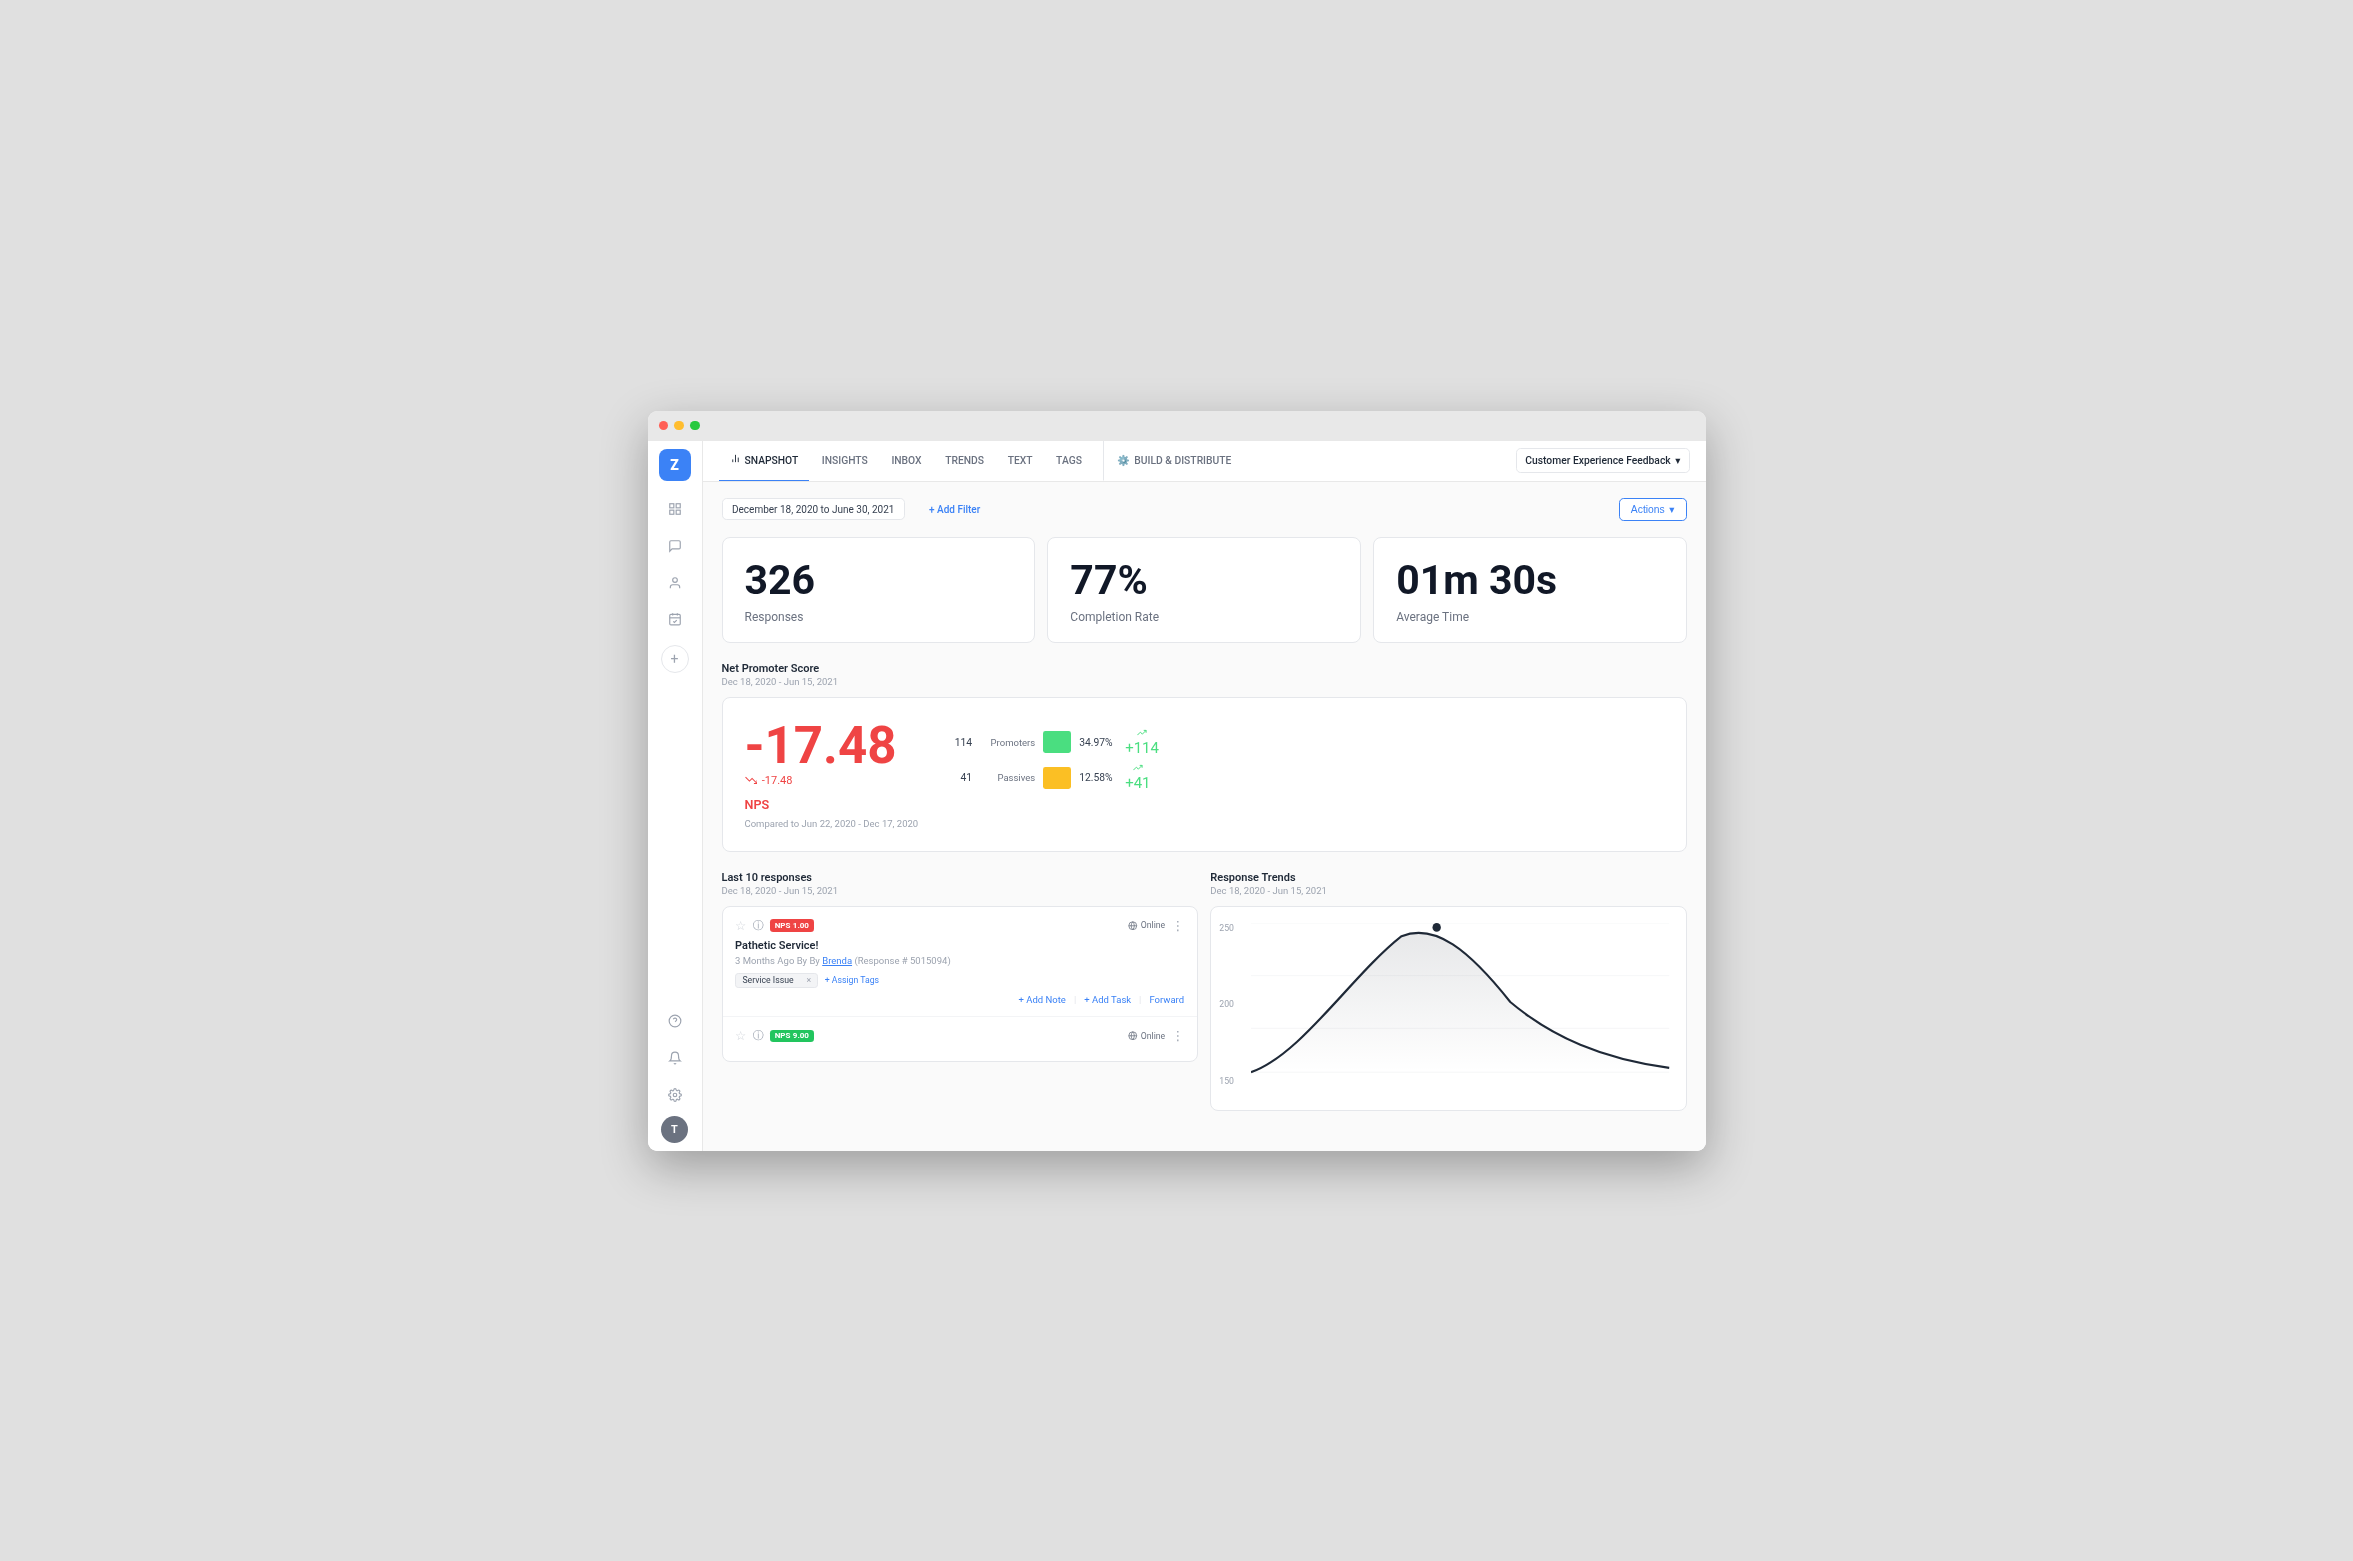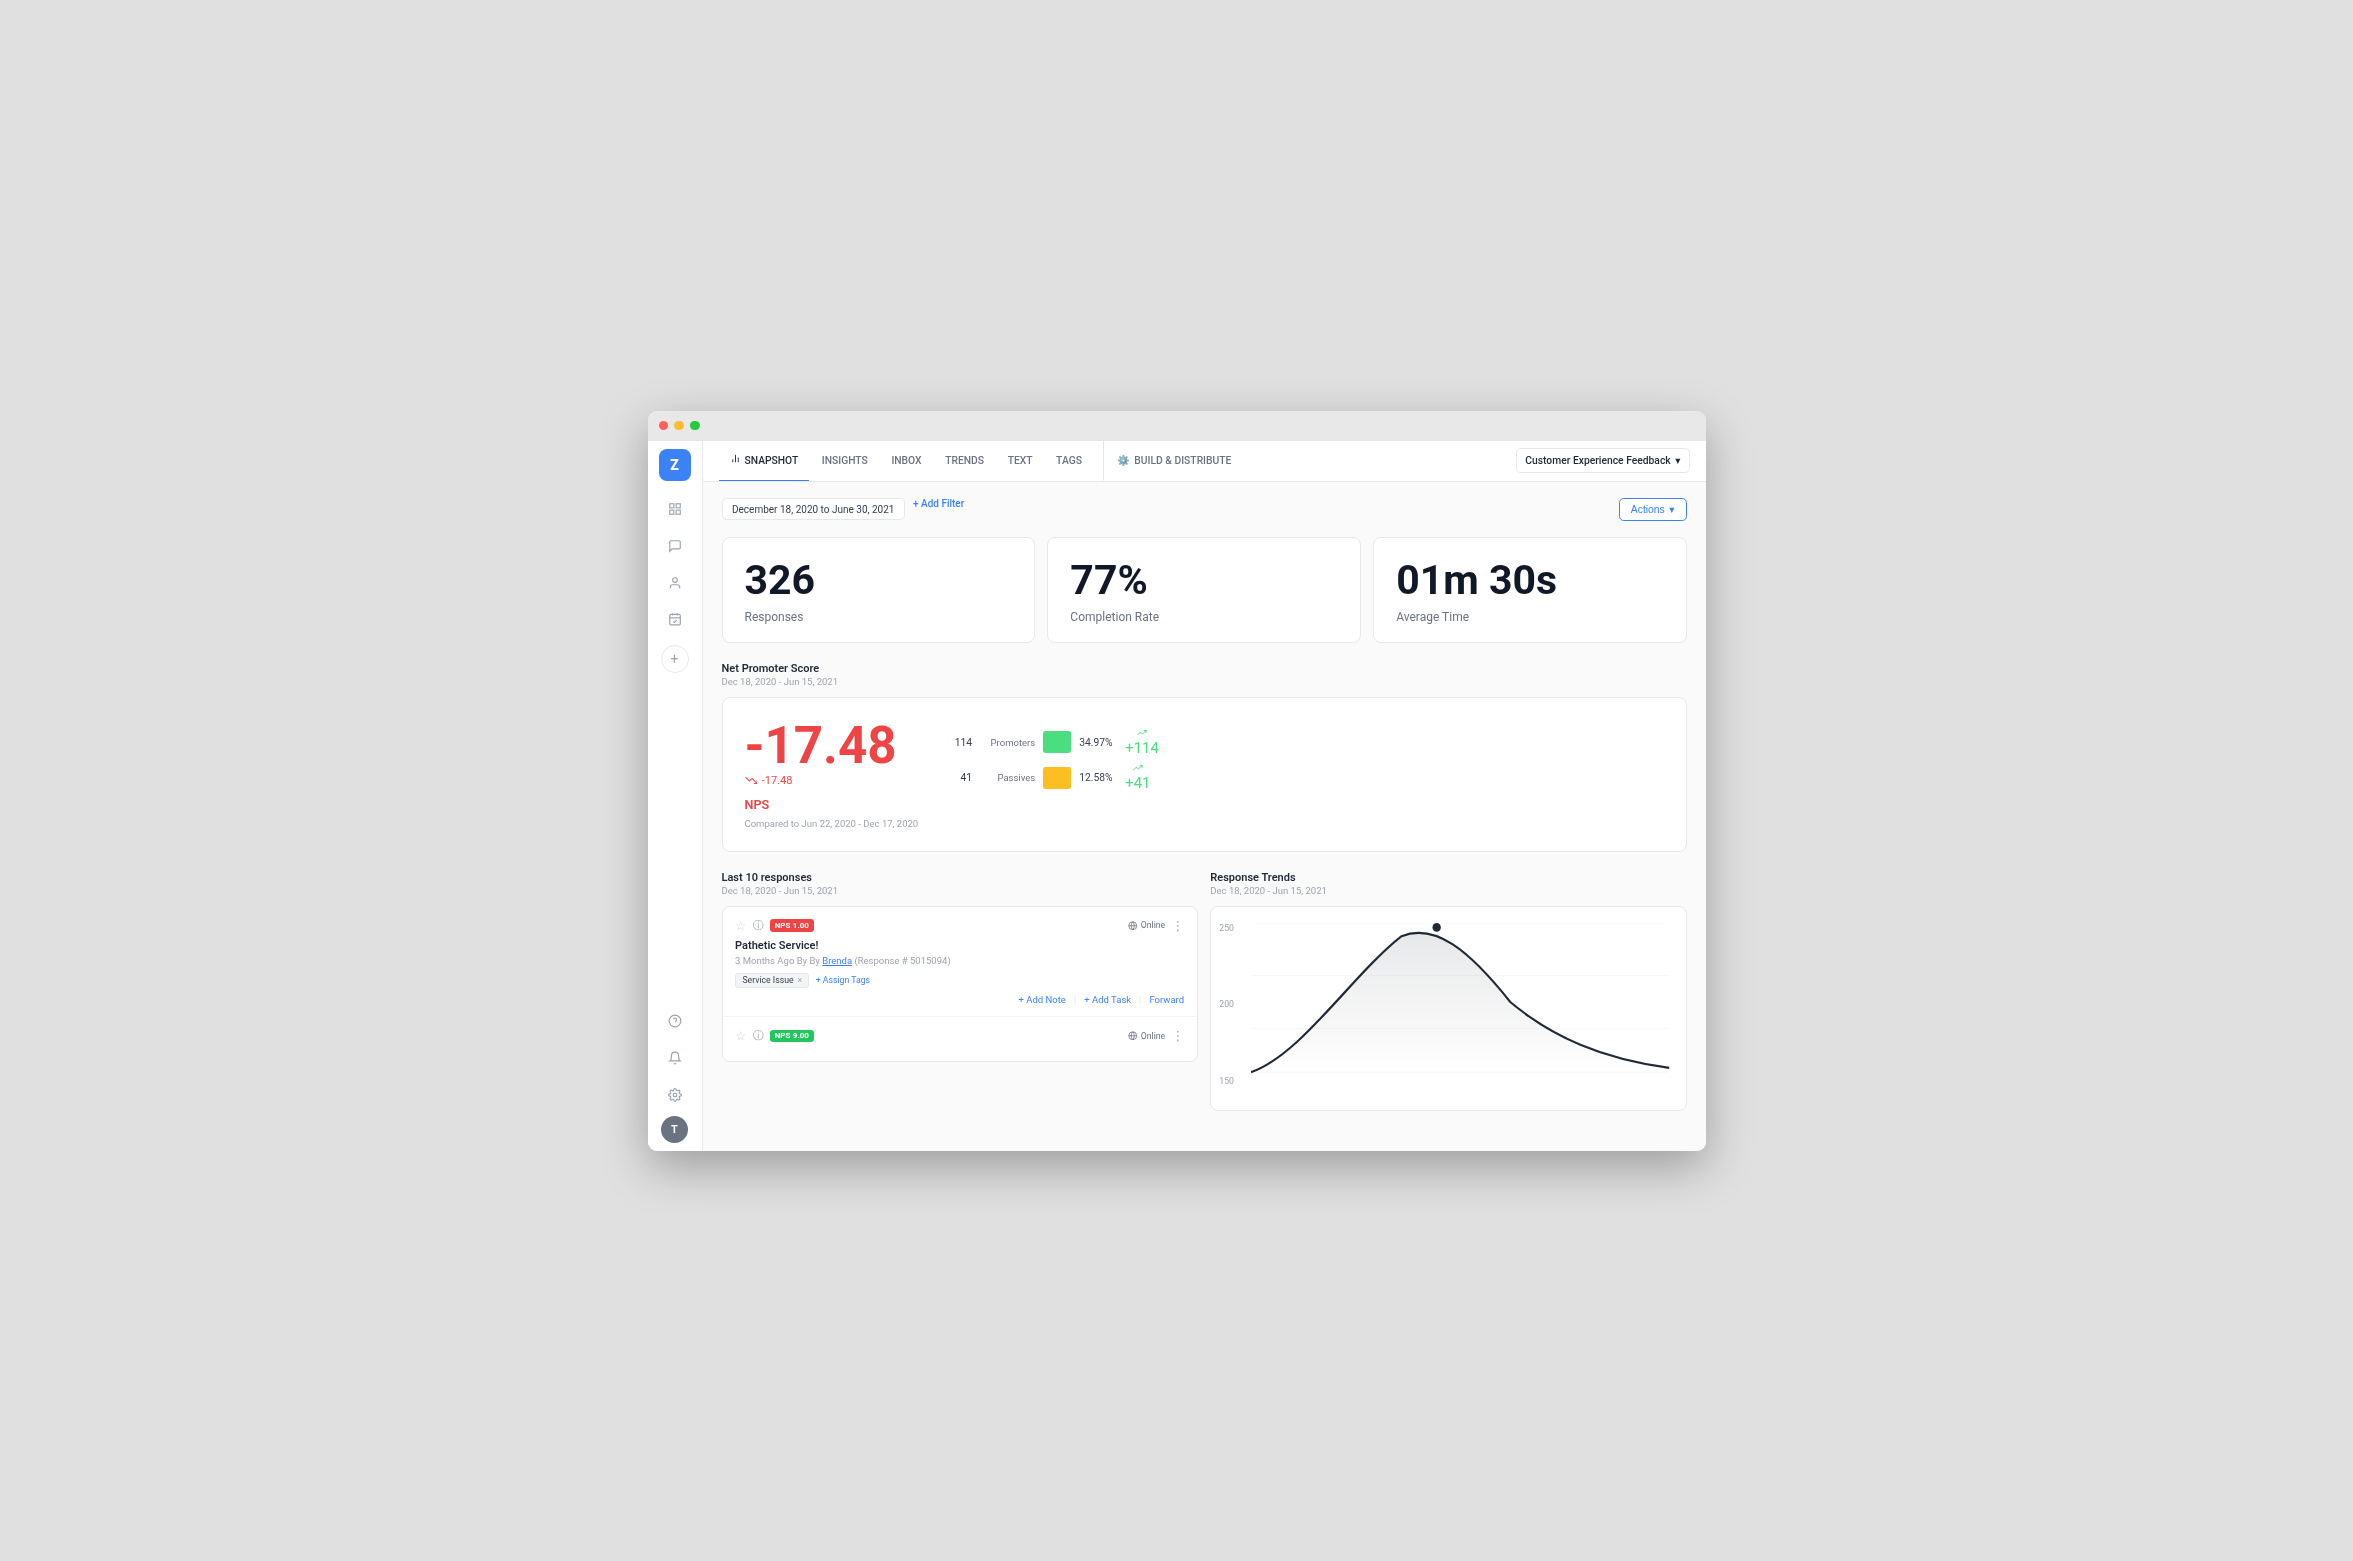--- a/index.html
+++ b/index.html
@@ -149,22 +149,22 @@
       background: #fafafa;
     }
     .filter-bar {
       display: flex;
       align-items: center;
       justify-content: space-between;
       margin-bottom: 16px;
     }
     .date-filter {
       display: flex;
-      align-items: flex-start;
-      gap: 8px;
+      align-items: center;
+      gap: 24px;
     }
     .date-badge {
       background: #fff;
       border: 0.8px solid #e5e7eb;
       border-radius: 4.7px;
       padding: 4.7px 9.5px;
       font-size: 10px;
       color: #374151;
     }
     .add-filter {
@@ -372,21 +372,21 @@
     }
     .tag {
       background: #f3f4f6;
       border: 0.8px solid #e5e7eb;
       border-radius: 3.2px;
       padding: 1.6px 6.3px;
       font-size: 8.7px;
       color: #374151;
       display: flex;
       align-items: center;
-      gap: 4px;
+      gap: 13px;
     }
     .tag-remove { color: #9ca3af; cursor: pointer; }
     .assign-tag {
       font-size: 8.7px;
       color: #3b82f6;
       cursor: pointer;
     }
     .response-actions {
       display: flex;
       align-items: center;

